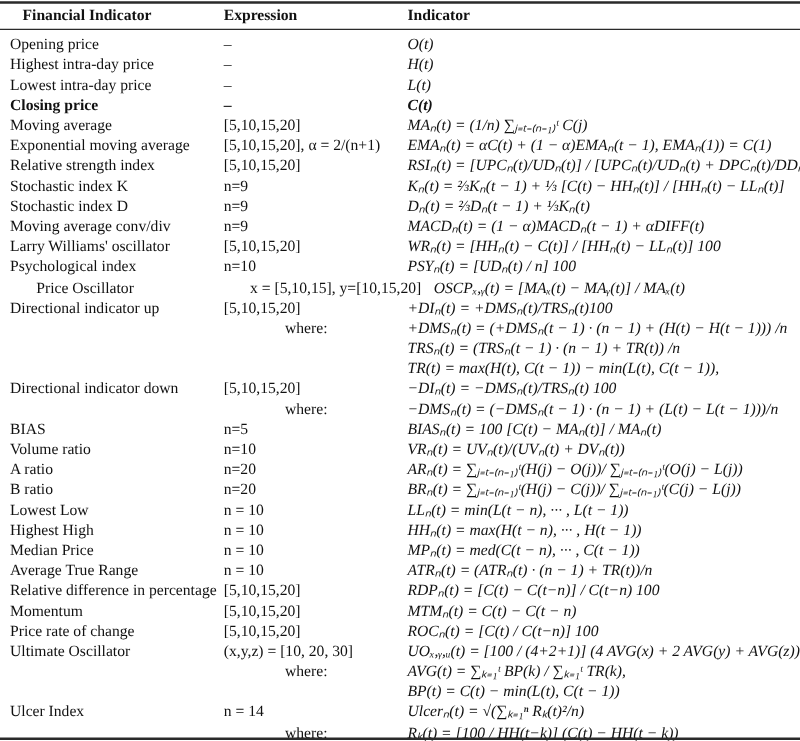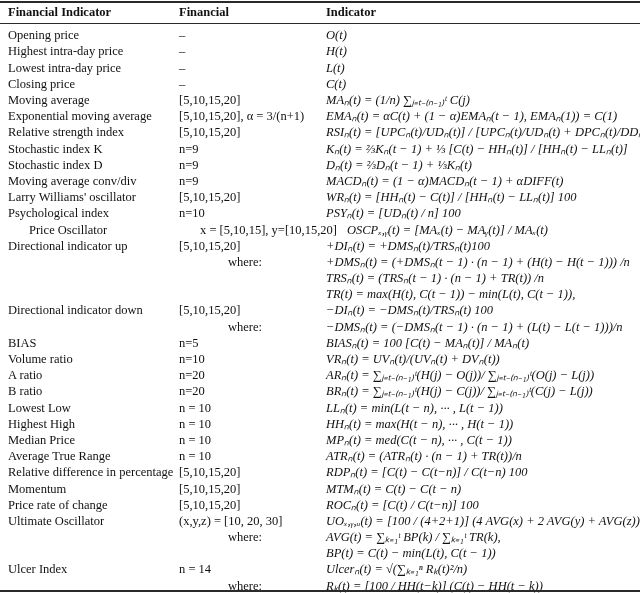--- a/index.html
+++ b/index.html
@@ -13,54 +13,54 @@
   .row { position:absolute; left:0; width:640px; height:16px; font-family:"Liberation Serif", serif; font-size:12.5px; line-height:16px; white-space:nowrap; }
   .c1 { position:absolute; left:8px; }
   .c2 { position:absolute; left:179px; }
   .c2.where { left:228px; }
   .c3 { position:absolute; left:326px; font-style:italic; font-family:"Liberation Serif", serif; }
 </style>
 </head>
 <body>
 
 <div class="rule top"></div>
-<div class="hdr" style="left:8px">Financial Indicator</div>
-<div class="hdr" style="left:179px">Financial</div>
+<div class="hdr" style="left:18px">Financial Indicator</div>
+<div class="hdr" style="left:179px">Expression</div>
 <div class="hdr" style="left:326px">Indicator</div>
 <div class="rule mid"></div>
 
 <div id="rows">
     <div class="row" style="top: 27px;">
       <span class="c1">Opening price</span>
       <span class="c2">–</span>
       <span class="c3">O(t)</span>
     </div>
     <div class="row" style="top: 43px;">
       <span class="c1">Highest intra-day price</span>
       <span class="c2">–</span>
       <span class="c3">H(t)</span>
     </div>
     <div class="row" style="top: 60px;">
       <span class="c1">Lowest intra-day price</span>
       <span class="c2">–</span>
       <span class="c3">L(t)</span>
     </div>
-    <div class="row" style="top: 76px;">
+    <div class="row" style="top: 76px; font-weight: bold;">
       <span class="c1">Closing price</span>
       <span class="c2">–</span>
       <span class="c3">C(t)</span>
     </div>
     <div class="row" style="top: 92px;">
       <span class="c1">Moving average</span>
       <span class="c2">[5,10,15,20]</span>
       <span class="c3">MAₙ(t) = (1/n) ∑ⱼ₌ₜ₋₍ₙ₋₁₎ᵗ C(j)</span>
     </div>
     <div class="row" style="top: 108px;">
       <span class="c1">Exponential moving average</span>
-      <span class="c2">[5,10,15,20], α = 3/(n+1)</span>
+      <span class="c2">[5,10,15,20], α = 2/(n+1)</span>
       <span class="c3">EMAₙ(t) = αC(t) + (1 − α)EMAₙ(t − 1),    EMAₙ(1)) = C(1)</span>
     </div>
     <div class="row" style="top: 124px;">
       <span class="c1">Relative strength index</span>
       <span class="c2">[5,10,15,20]</span>
       <span class="c3">RSIₙ(t) = [UPCₙ(t)/UDₙ(t)] / [UPCₙ(t)/UDₙ(t) + DPCₙ(t)/DDₙ(t)] 100</span>
     </div>
     <div class="row" style="top: 141px;">
       <span class="c1">Stochastic index K</span>
       <span class="c2">n=9</span>

